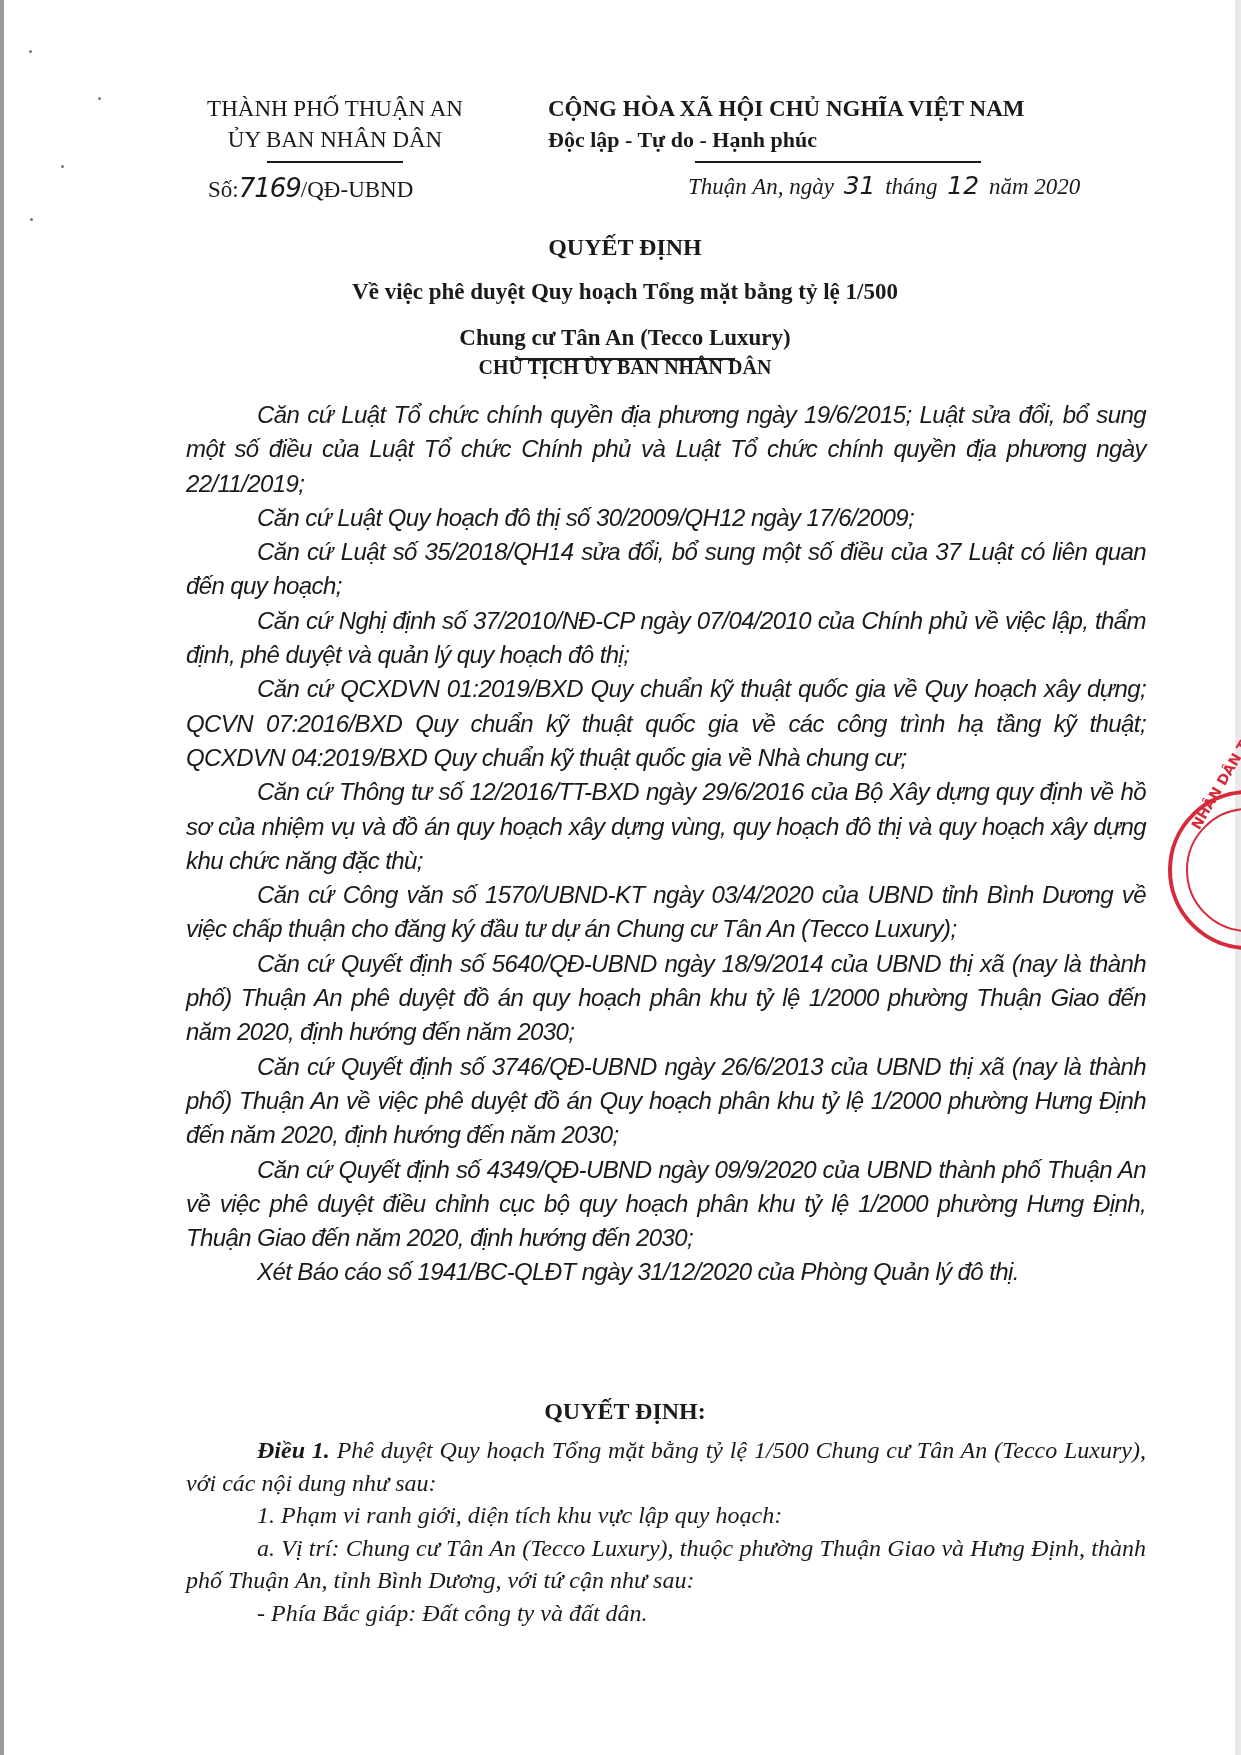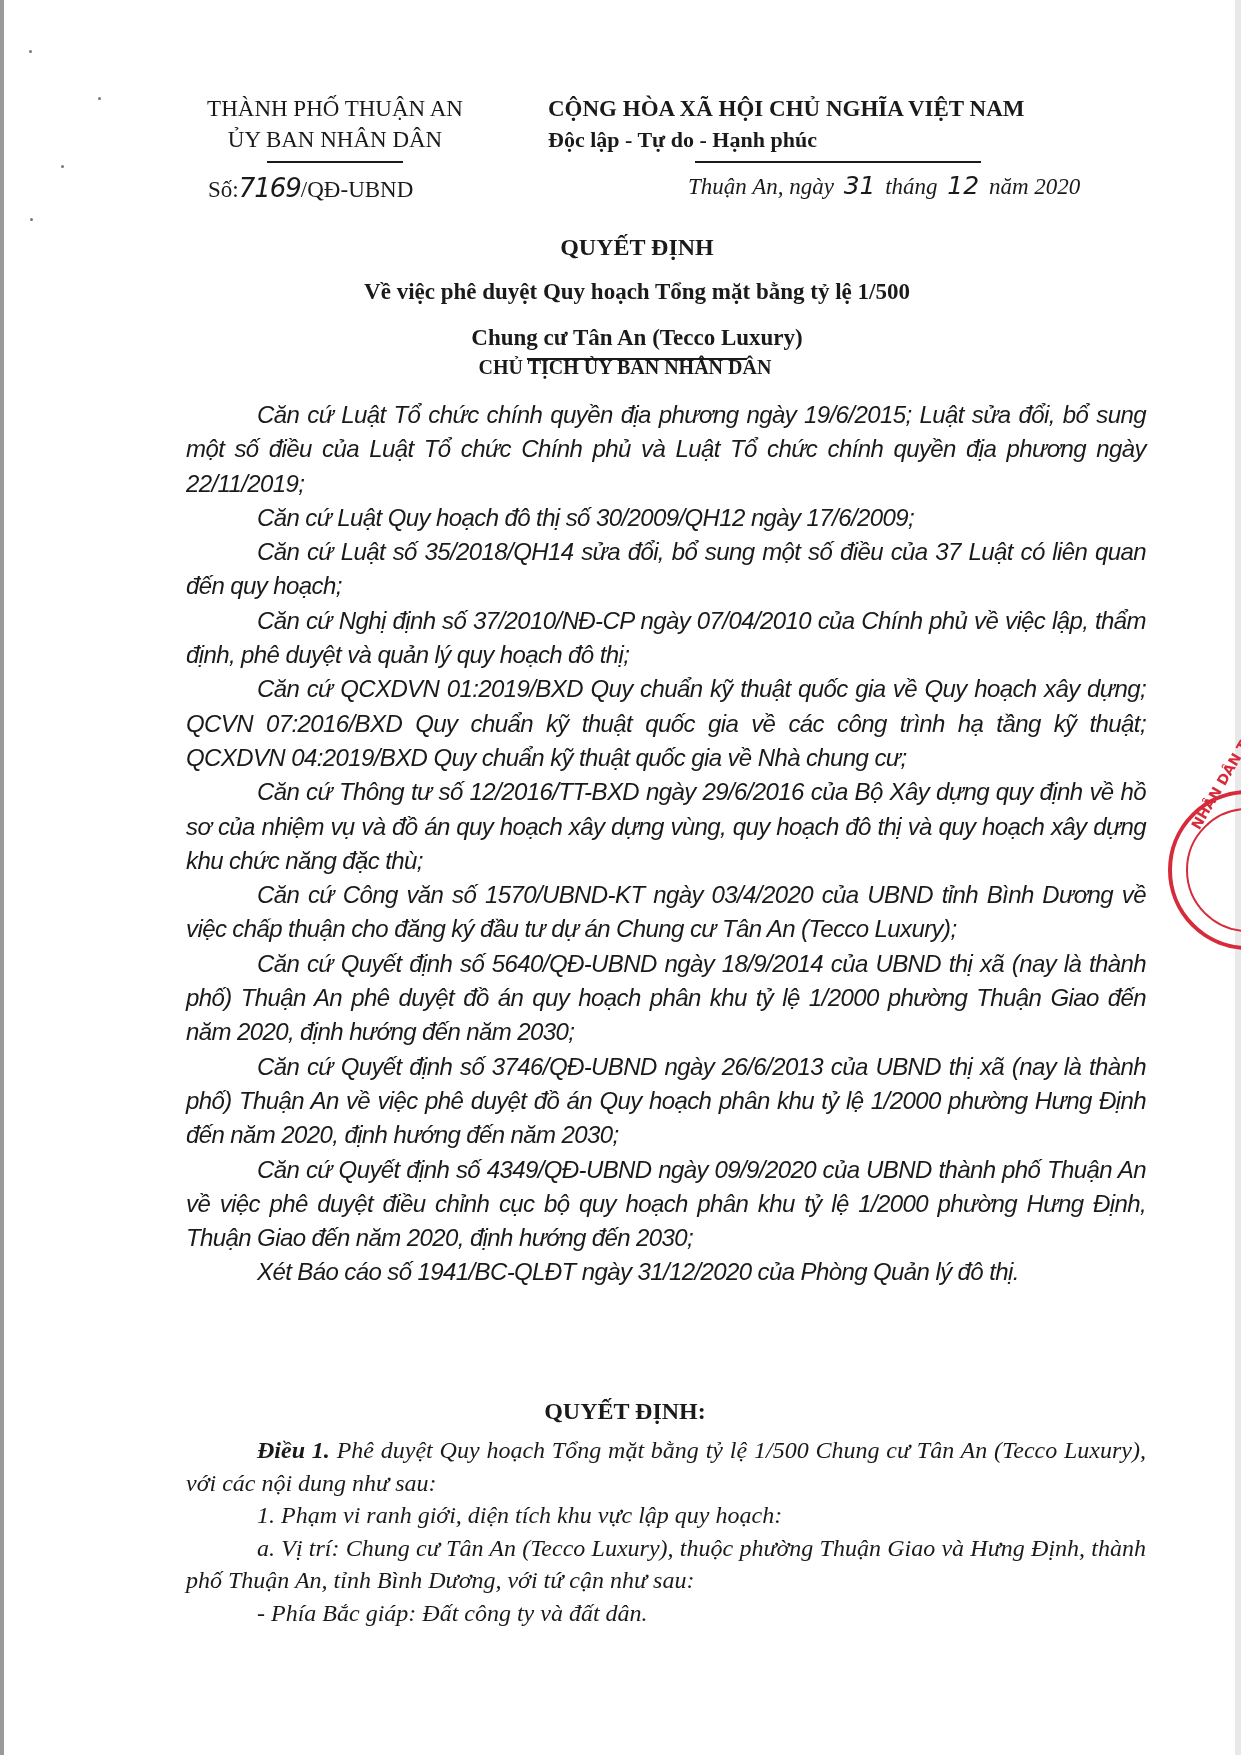--- a/index.html
+++ b/index.html
@@ -12,21 +12,21 @@
   .hdr-left { position:absolute; left:160px; top:93px; width:350px; text-align:center; font-size:23px; line-height:31px; font-weight:normal; }
   .hdr-left .line { display:block; }
   .hdr-left .rule { width:136px; height:1.5px; background:#1a1a1a; margin:6px auto 0 auto; }
   .ref-num { position:absolute; left:208px; top:173px; font-size:23px; }
   .ref-num .hand { font-family:"DejaVu Sans",sans-serif; font-style:italic; font-size:26px; letter-spacing:-1px; }
   .hdr-right { position:absolute; left:548px; top:93px; width:580px; text-align:left; font-size:23px; line-height:31px; font-weight:bold; }
   .hdr-right .motto { font-size:22px; }
   .hdr-right .rule { width:286px; height:1.5px; background:#1a1a1a; margin:6px auto 0 auto; }
   .date { position:absolute; left:658px; top:171px; font-size:23px; font-style:italic;margin-left:30px; }
   .date .hand { font-family:"DejaVu Sans",sans-serif; font-style:italic; font-size:25px; margin:0 4px; }
-  .title-block { position:absolute; left:162px; top:232px; width:950px; text-align:center; font-weight:bold;font-family:Liberation Serif, serif; }
+  .title-block { position:absolute; left:150px; top:232px; width:950px; text-align:center; font-weight:bold;font-family:Liberation Serif, serif; }
   .title-block .t1 { font-size:24px; line-height:31px; }
   .title-block .t2 { font-size:23px; line-height:34px;margin-top:12px; }
   .title-block .rule { width:220px; height:1.5px; background:#1a1a1a; margin:3px auto 0 auto; }
   .chairman { position:absolute; left:150px; top:356px; width:950px; text-align:center; font-weight:bold; font-size:20px; }
   .preamble { position:absolute; left:186px; top:398px; width:960px; font-style:italic; font-size:24px; line-height:34.3px; text-align:justify; font-family:Liberation Sans, sans-serif; letter-spacing:-0.6px; }
   .preamble p { margin:0; text-indent:71px; }
   .decide { position:absolute; left:150px; top:1398px; width:950px; text-align:center; font-weight:bold; font-size:24px; }
   .body-text { position:absolute; left:186px; top:1434px; width:960px; font-size:24px; line-height:32.5px; text-align:justify;font-style:italic; }
   .body-text p { margin:0; text-indent:71px; }
   .body-text b { font-weight:bold; }

